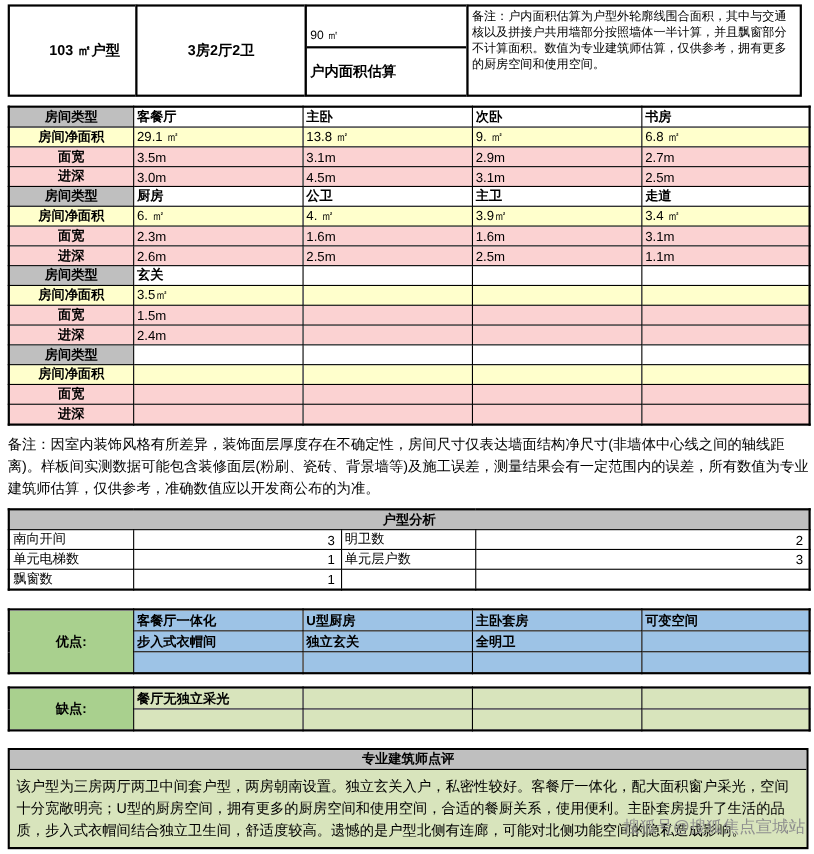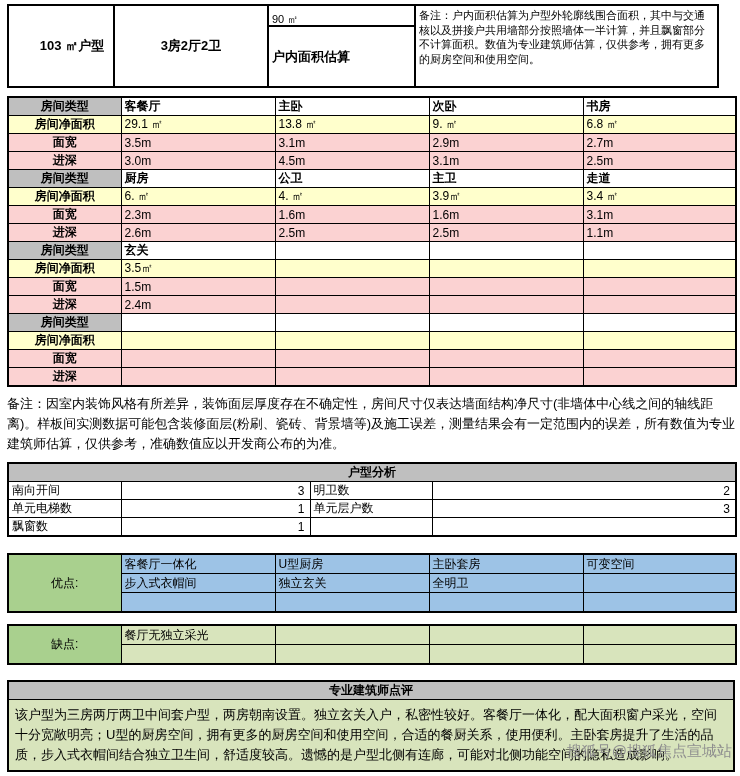--- a/index.html
+++ b/index.html
@@ -2,24 +2,24 @@
 <html style="--header-gray: #bfbfbf; --row-yellow: #ffffcc; --row-pink: #fbd2d2; --pros-blue: #9dc3e6; --label-green: #a9d08e; --light-green: #d8e4bc; --watermark-gray: #8f8f8f;"><head>
 <meta charset="utf-8">
 <style>
   html,body{margin:0;padding:0;background:#fff;}
   body{width:740px;height:776px;font-family:"Liberation Sans","DejaVu Sans",sans-serif;color:#000;position:relative;overflow:hidden;}
   .page{box-sizing:border-box;padding:4px 5px 0 7px;height:776px;position:relative;}
 
   
   .tophdr{display:flex;height:84px;}
   .box{border:2px solid #000;box-sizing:border-box;background:#fff;}
-  .b1{width:108px;display:flex;align-items:center;justify-content:center;font-weight:bold;font-size:13px;padding-left:22px;}
+  .b1{width:118px;display:flex;align-items:center;justify-content:center;font-weight:bold;font-size:13px;padding-left:22px;}
   .b2{width:156px;margin-left:-2px;display:flex;align-items:center;justify-content:center;font-weight:bold;font-size:13px;}
   .b3{width:149px;margin-left:-2px;display:flex;flex-direction:column;}
-  .b3top{height:21px;border-bottom:2px solid #000;font-size:11px;padding:6px 3px;box-sizing:border-box;}
+  .b3top{height:33px;border-bottom:2px solid #000;font-size:11px;padding:18px 3px;box-sizing:border-box;}
   .b3bot{flex:1;font-weight:bold;font-size:13px;display:flex;align-items:center;padding:0 3px;}
   .b4{width:305px;margin-left:-2px;font-size:11px;line-height:14.5px;padding:2px 3px;overflow:hidden;}
 
   
   table{border-collapse:collapse;table-layout:fixed;width:728px;border:2px solid #000;}
   td{border:1px solid #000;font-size:12px;padding:0 3px;height:16px;overflow:hidden;white-space:nowrap;vertical-align:middle;}
   .sechead td{background:var(--header-gray,#bfbfbf);font-weight:bold;text-align:center;height:17px;}
   .small{font-size:9px;}
 
   
@@ -36,21 +36,21 @@
 
   
   .antbl{margin-top:2px;}
   .antbl td{height:17px;}
   .albl{font-weight:normal;}
   .aval{text-align:right;padding-right:5px;}
 
   
   .prostbl{margin-top:16px;}
   .constbl{margin-top:11px;}
-  .prostbl td,.constbl td{height:18px;font-weight:normal;}
+  .prostbl td,.constbl td{height:18px;font-weight:bold;}
   .glbl{background:var(--label-green,#a9d08e);text-align:center;}
   .pcell{background:var(--pros-blue,#9dc3e6);}
   .ccell{background:var(--light-green,#d8e4bc);}
 
   
   .rev{border:2px solid #000;margin-top:15px;width:728px;box-sizing:border-box;}
   .revhead{background:var(--header-gray,#bfbfbf);font-weight:bold;text-align:center;font-size:12px;height:17px;line-height:17px;border-bottom:1px solid #000;}
   .revtext{background:var(--light-green,#d8e4bc);font-size:13px;line-height:20px;padding:5px 6px;min-height:58px;}
 
   .watermark{position:absolute;right:8px;bottom:15px;color:var(--watermark-gray,#8f8f8f);font-size:15px;}

